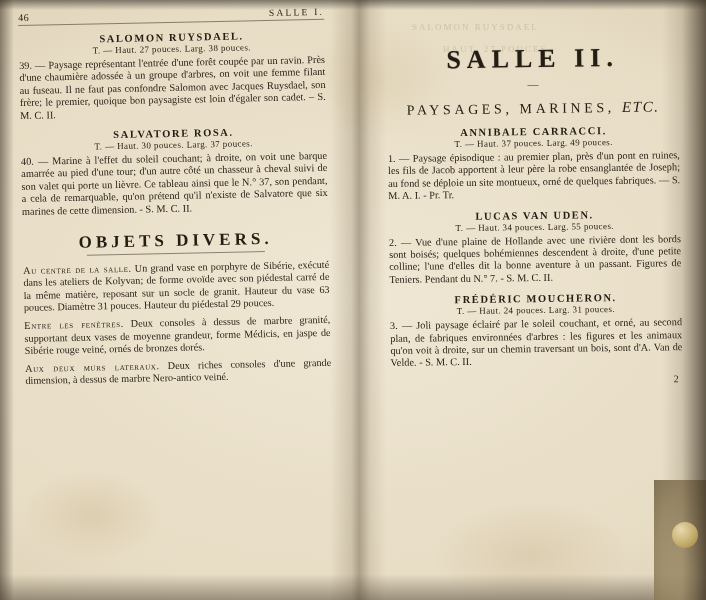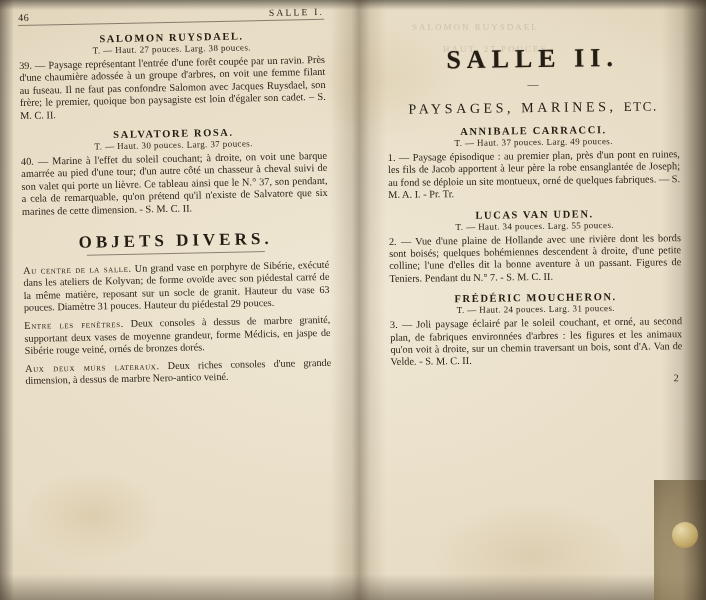--- a/index.html
+++ b/index.html
@@ -83,21 +83,21 @@
   .dash-sep{text-align:center;font-size:11px;margin:0 0 6px 0;}
 
   #salle2-title{
     text-align:center;font-size:26px;font-weight:bold;letter-spacing:6px;
     margin:28px 0 4px 0;
     text-shadow:0 0 1px rgba(35,28,18,.5);
   }
   #salle2-sub{
     text-align:center;font-size:14px;letter-spacing:3.6px;margin:10px 0 4px 0;
   }
-  #salle2-sub .etc{font-size:13px;letter-spacing:1.6px;}
+  #salle2-sub .etc{font-size:15px;letter-spacing:1.6px;font-style:italic;}
 
   .divers-para{
     font-size:10.2px;line-height:12.3px;text-align:justify;margin:6px 0 4px 0;
   }
   .page-num-bottom{
     position:absolute;right:4px;bottom:-2px;font-size:10px;
   }
   .ghost{
     position:absolute;color:rgba(60,50,35,0.16);font-size:9px;letter-spacing:2px;
     text-transform:uppercase;pointer-events:none;

